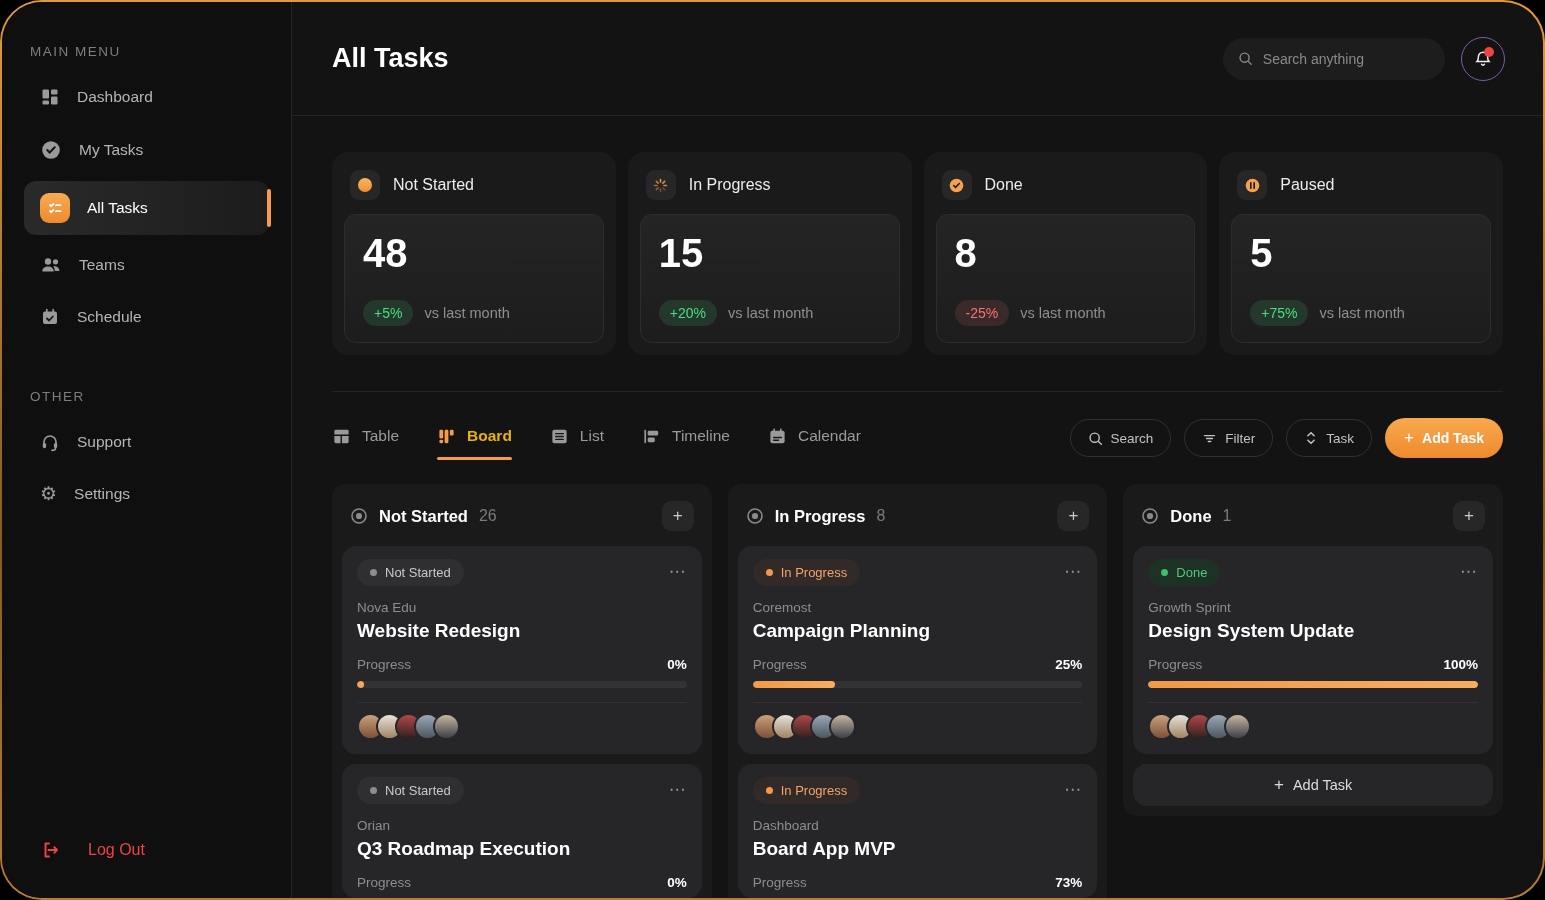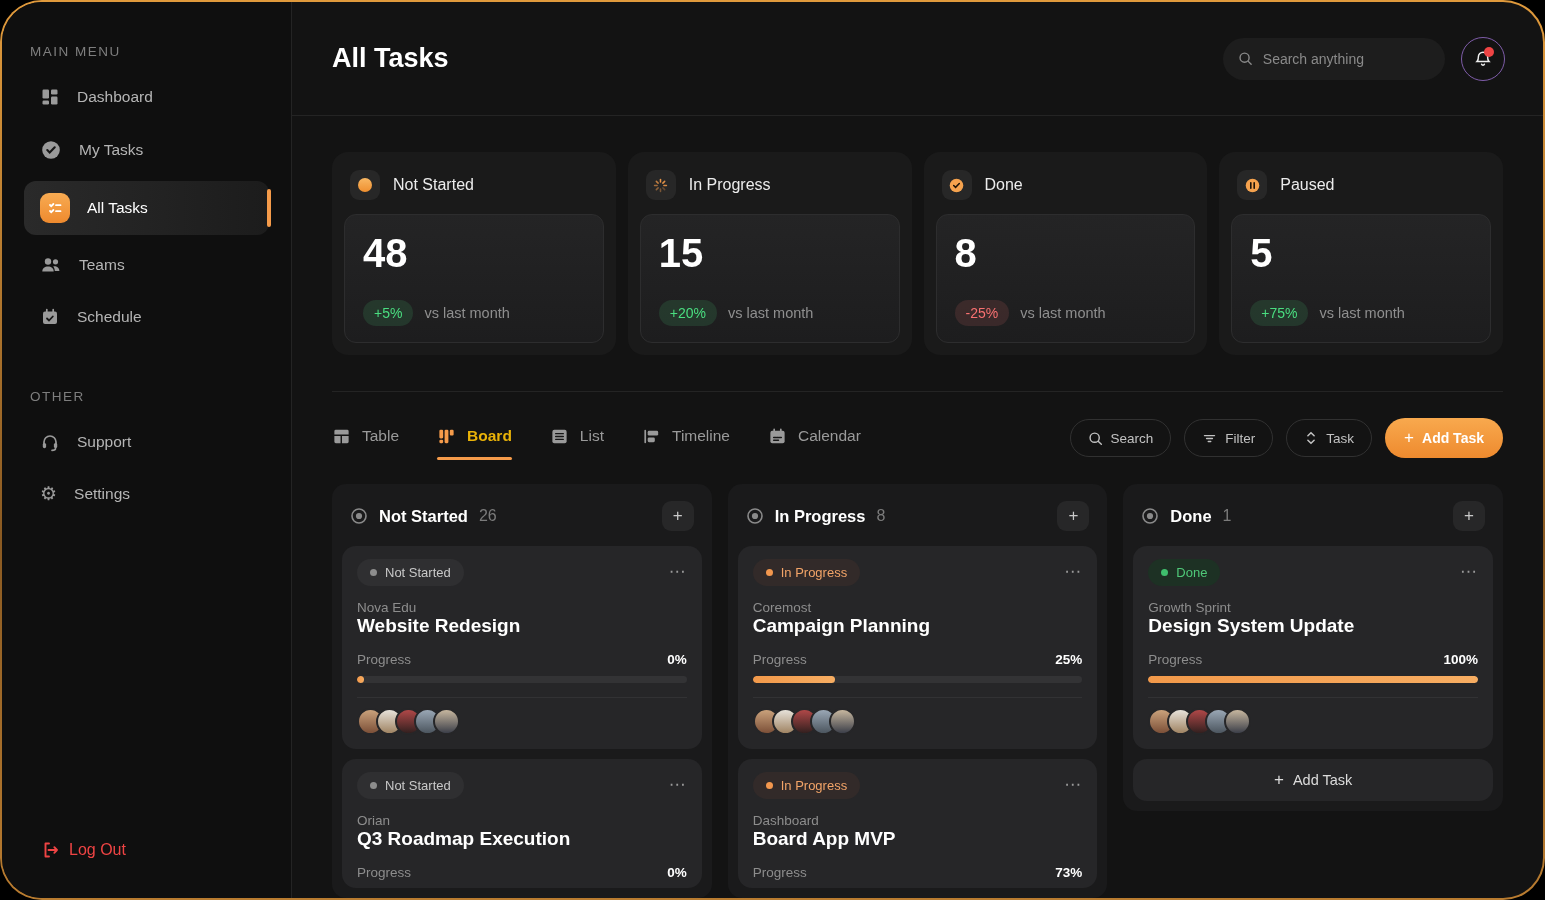--- a/index.html
+++ b/index.html
@@ -32,21 +32,21 @@
     border-radius:12px; color:#b5b5b5; font-size:15.5px; margin-bottom:8px;
     position:relative; cursor:pointer; }
   .item svg, .item .glyph { color:#9a9a9a; }
   .item.active { background:linear-gradient(90deg,#2a2a2a,#1c1c1c); color:#fff; }
   .item.active::after { content:""; position:absolute; right:-2px; top:14%; height:72%;
     width:4px; border-radius:4px; background:#f59b4a; }
   .ic-box { width:30px; height:30px; border-radius:9px; display:grid; place-items:center;
     background:linear-gradient(180deg,#f8ab52,#ee8a2e); }
   .glyph { font-size:19px; line-height:1; }
   .sec-gap { height:42px; }
-  .logout { display:flex; align-items:center; gap:9px; padding:0 38px 38px;
+  .logout { display:flex; align-items:center; gap:28px; padding:0 38px 38px;
     color:#ef4444; font-size:16px; cursor:pointer; }
 
   
   .main { flex:1; display:flex; flex-direction:column; min-width:0; }
   .topbar { height:114px; border-bottom:1px solid #242424; display:flex;
     align-items:center; padding:0 38px 0 40px; flex-shrink:0; }
   .page-title { color:#fff; font-size:27px; font-weight:700; }
   .search { margin-left:auto; width:222px; height:42px; border-radius:999px;
     background:#1d1d1d; display:flex; align-items:center; gap:10px; padding:0 15px; }
   .search input { background:none; border:none; outline:none; color:#cfcfcf;
@@ -115,21 +115,21 @@
   .card-top { display:flex; align-items:flex-start; }
   .spill { display:inline-flex; align-items:center; gap:8px; border-radius:999px;
     padding:6px 13px; font-size:13px; }
   .spill .pdot { width:7px; height:7px; border-radius:50%; }
   .s-not { background:#2f2f31; color:#c9c9c9; } .s-not .pdot { background:#8d8d8d; }
   .s-prog { background:#322a29; color:#f2a468; } .s-prog .pdot { background:#f2974e; }
   .s-done { background:#1d3124; color:#4fc878; } .s-done .pdot { background:#3fbf6d; }
   .menu-btn { margin-left:auto; background:none; border:none; color:#9a9a9a;
     font-size:17px; letter-spacing:1px; cursor:pointer; line-height:1; padding-top:4px; }
   .company { color:#8d8d8d; font-size:13.5px; margin-top:14px; }
-  .ctitle { color:#fff; font-size:19px; font-weight:600; }
+  .ctitle { color:#fff; font-size:19px; font-weight:600; margin-top:5px; }
   .prow { display:flex; justify-content:space-between; margin-top:15px; font-size:13.5px; }
   .plabel { color:#8d8d8d; } .ppct { color:#fff; font-weight:600; }
   .track { height:7px; border-radius:99px; background:#333335; margin-top:9px;
     overflow:hidden; }
   .fill { height:100%; min-width:7px; border-radius:99px;
     background:linear-gradient(90deg,#f2994a,#f7ad62); }
   .cfoot { border-top:1px solid #323234; margin-top:14px; padding:10px 0 6px;
     display:flex; }
   .av { width:27px; height:27px; border-radius:50%; border:2px solid #262628;
     margin-right:-8px; }

